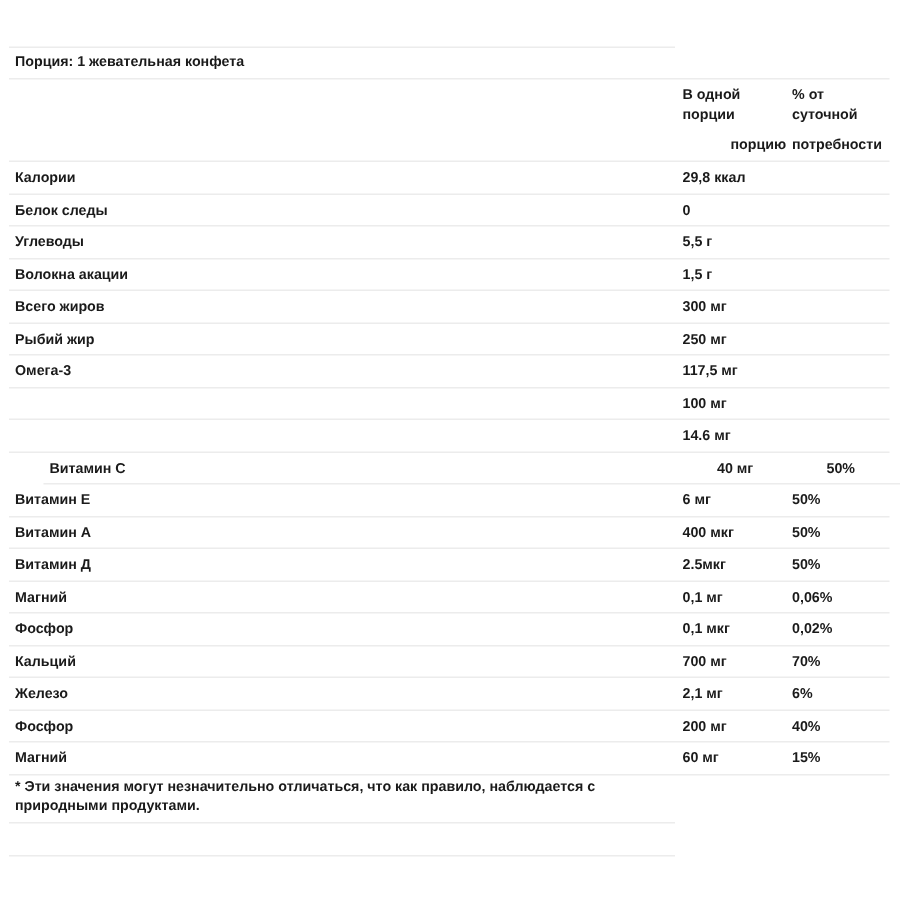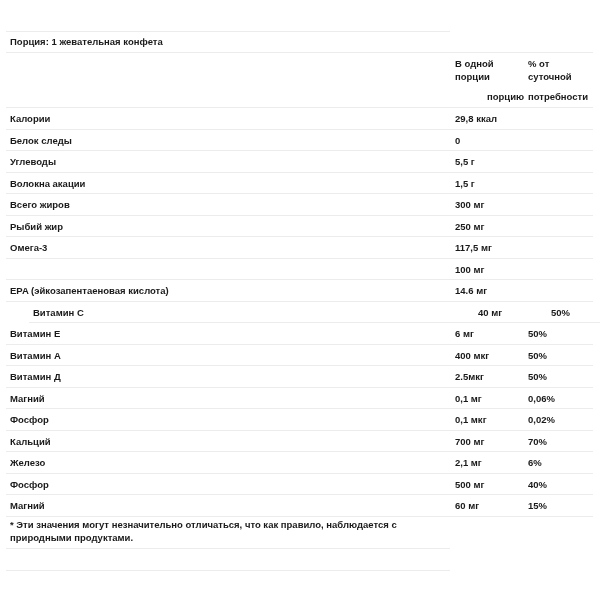--- a/index.html
+++ b/index.html
@@ -82,21 +82,20 @@
     <div class="row" style="top: 237px;">
       <span class="lbl">Омега-3</span>
       <span class="val">117,5 мг</span>
       <span class="pct"></span>
     </div>
     <div class="row" style="top: 258.5px;">
       <span class="val">100 мг</span>
       <span class="pct"></span>
     </div>
     <div class="row" style="top: 280px;">
-      <span class="lbl">EPA  (эйкозапентаеновая кислота)</span>
       <span class="val">14.6 мг</span>
       <span class="pct"></span>
     </div>
     <div class="row" style="top: 301.5px; margin-left: 23px;">
       <span class="lbl">Витамин С</span>
       <span class="val">40 мг</span>
       <span class="pct">50%</span>
     </div>
     <div class="row" style="top: 323px;">
       <span class="lbl">Витамин Е</span>
@@ -128,21 +127,21 @@
       <span class="val">700 мг</span>
       <span class="pct">70%</span>
     </div>
     <div class="row" style="top: 452px;">
       <span class="lbl">Железо</span>
       <span class="val">2,1 мг</span>
       <span class="pct">6%</span>
     </div>
     <div class="row" style="top: 473.5px;">
       <span class="lbl">Фосфор</span>
-      <span class="val">500 мг</span>
+      <span class="val">200 мг</span>
       <span class="pct">40%</span>
     </div>
     <div class="row" style="top: 495px;">
       <span class="lbl">Магний</span>
       <span class="val">60 мг</span>
       <span class="pct">15%</span>
     </div>
   </div>
 
 <div class="footnote">* Эти значения могут незначительно отличаться, что как правило, наблюдается с природными продуктами.</div>

